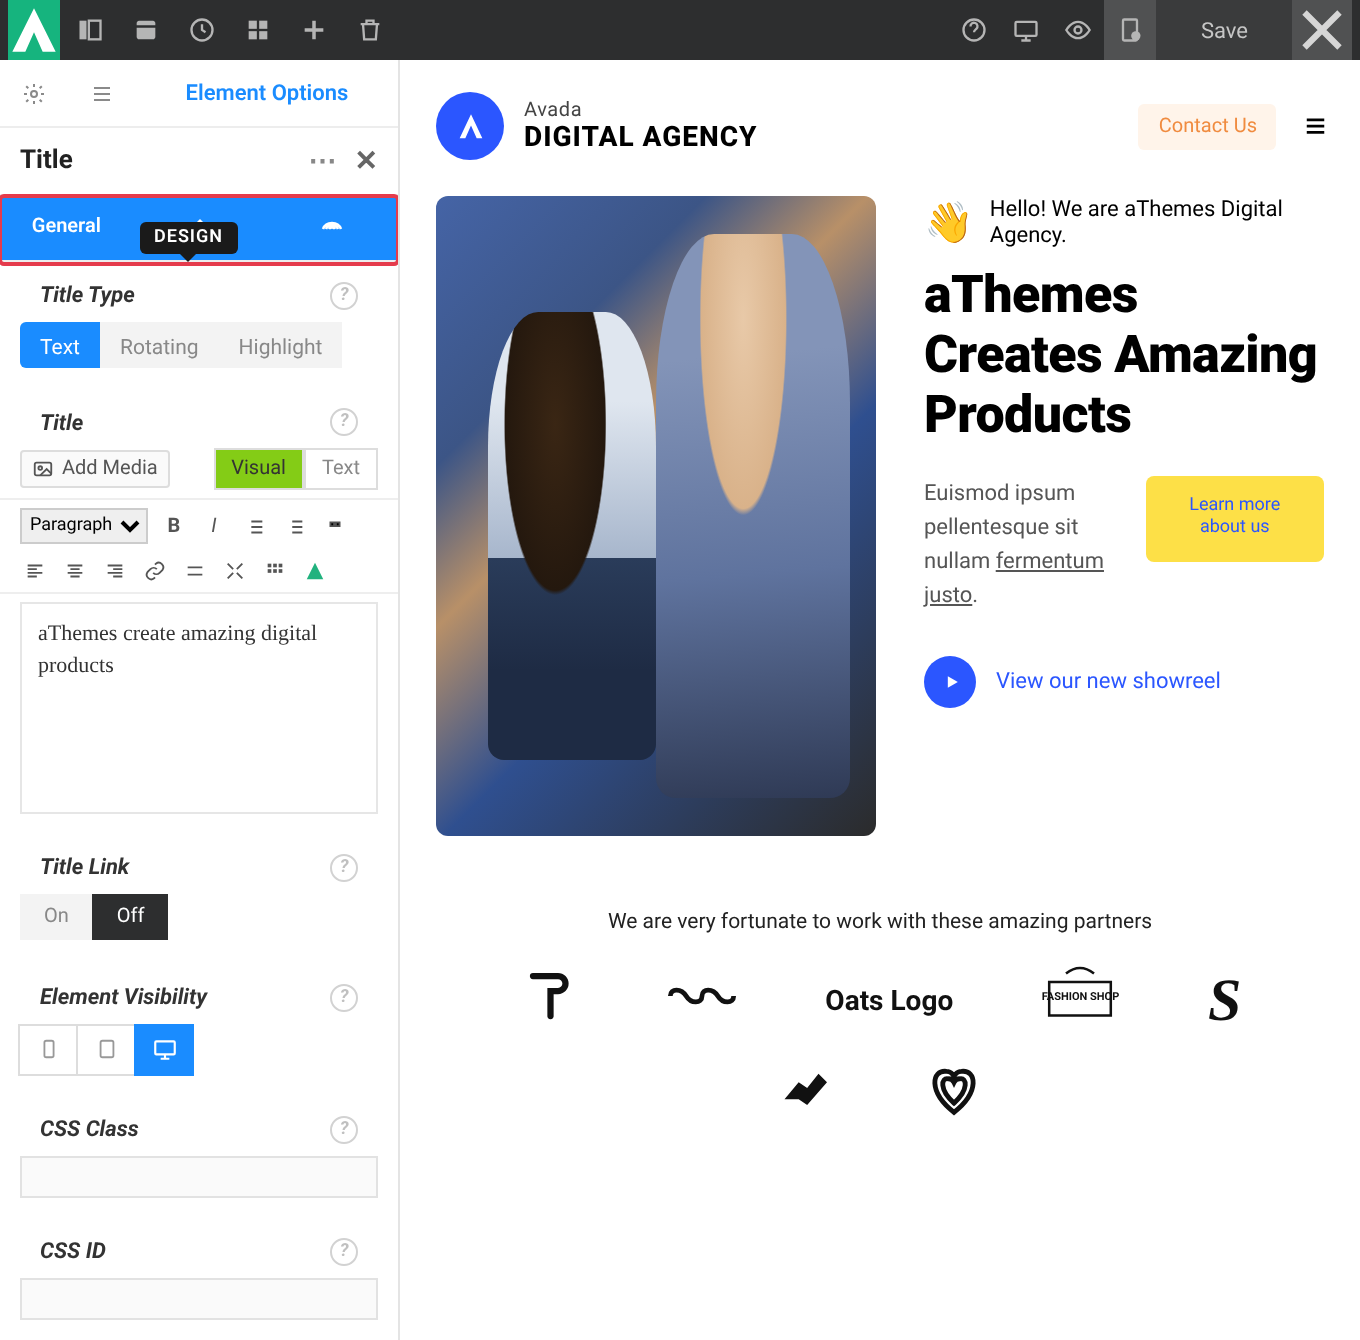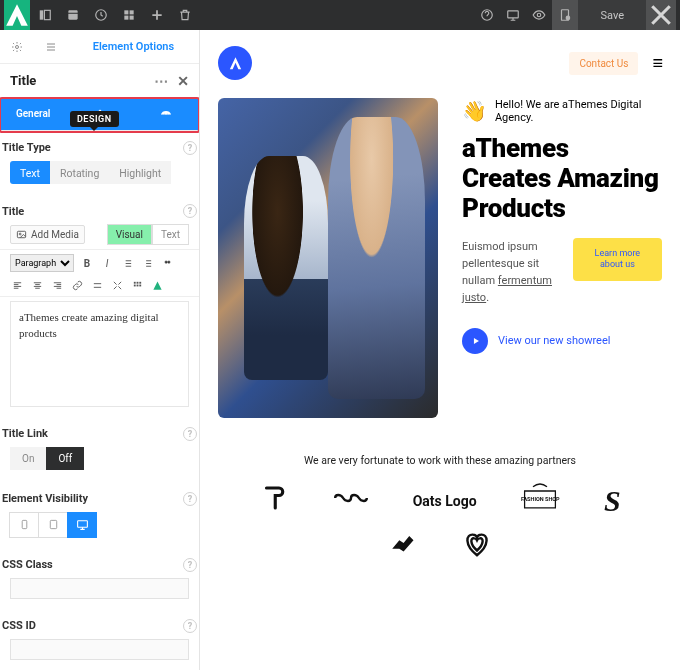--- a/index.html
+++ b/index.html
@@ -32,31 +32,31 @@
 .sb-subtabs { position:relative; height:34px; border-bottom:1px solid #ededed; }
 .sb-subtabs .highlight { position:absolute; top:-1px; left:-1px; right:-1px; height:36px; border:2px solid #e53b4c; border-radius:3px; pointer-events:none; }
 .sb-subtabs .inner { display:flex; height:100%; }
 .sb-subtabs .st { flex:1; display:flex; align-items:center; justify-content:center; font-size:10px; font-weight:600; color:#fff; cursor:pointer; }
 .sb-subtabs .st.active { background:#1a8cff; }
 .sb-subtabs .st.icoonly { background:#1a8cff; color:#fff; }
 
 .design-tag { position:absolute; top:-20px; left:70px; background:#1a1a1a; color:#fff; font-size:9px; font-weight:600; padding:3px 7px; border-radius:3px; letter-spacing:.5px; }
 .design-tag::after{ content:''; position:absolute; bottom:-4px; left:50%; margin-left:-4px; border:4px solid transparent; border-top-color:#1a1a1a; border-bottom:none; }
 
-.section-label { font-size:11px; font-weight:700; color:#333; padding:10px 2px 6px; display:flex; align-items:center; }
+.section-label { font-size:11px; font-weight:700; color:#333; padding:10px 20px 6px; display:flex; align-items:center;font-style:italic; }
 .section-label .q { margin-left:auto; width:14px; height:14px; border:1px solid #d2d2d2; border-radius:50%; color:#c0c0c0; font-size:9px; display:flex; align-items:center; justify-content:center; }
 
 .seg3 { display:flex; margin:0 10px 10px; border-radius:3px; overflow:hidden; }
 .seg3 .seg { flex:0 0 auto; padding:6px 10px; font-size:10.5px; color:#888; background:#f3f3f3; cursor:pointer; }
 .seg3 .seg.active { background:#1a8cff; color:#fff; }
 .addmedia-row { margin:0 10px 4px; display:flex; align-items:center; gap:6px; }
 .addmedia-btn { display:flex; align-items:center; gap:4px; font-size:10px; color:#555; border:1px solid #ddd; padding:3px 5px; border-radius:2px; cursor:pointer; background:#fafafa; }
 .vt-tabs { margin-left:auto; display:flex; font-size:10px; }
 .vt-tabs .vt { padding:4px 8px; border:1px solid #ddd; color:#888; cursor:pointer; }
-.vt-tabs .vt.active { background:#86efac; color:#333; }
+.vt-tabs .vt.active { background:#84cc16; color:#333; }
 
 .toolbar { padding:4px 10px; border-top:1px solid #eee; border-bottom:1px solid #eee; display:flex; flex-wrap:wrap; gap:6px; align-items:center; }
 .toolbar select { font-size:9px; height:18px; border:1px solid #ccc; }
 .toolbar .tico { width:14px; height:14px; display:flex; align-items:center; justify-content:center; color:#555; cursor:pointer; font-size:10px; }
 .toolbar .tico svg { width:11px; height:11px; }
 .toolbar .tico.av { color:#21b27e; }
 
 .editor-area { margin:4px 10px 10px; height:110px; border:1px solid #e6e6e6; padding:8px; font-size:11px; color:#333; font-family:Georgia, serif; line-height:1.4; background:#fff; }
 
 .offon { display:flex; margin:0 10px 12px; }
@@ -377,20 +377,24 @@
     <div class="text-input-block"></div>
   </aside>
 
   <main class="preview">
     <div class="pv-header">
       <div class="pv-logo">
           <svg viewBox="0 0 24 24" fill="currentColor">
             <path d="M12 3l8 17h-4l-4-9-4 9H4z"></path>
           </svg>
         </div>
+      <div class="pv-brand">
+        <div class="a">Avada</div>
+        <div class="b">DIGITAL AGENCY</div>
+      </div>
       <div class="pv-contact">Contact Us</div>
       <div class="pv-menu">≡</div>
     </div>
 
     <div class="pv-hero">
       <div class="pv-img"></div>
       <div class="pv-right">
         <div class="pv-hello">
           <span class="wave">👋</span>
           <span>Hello! We are aThemes Digital Agency.</span>

